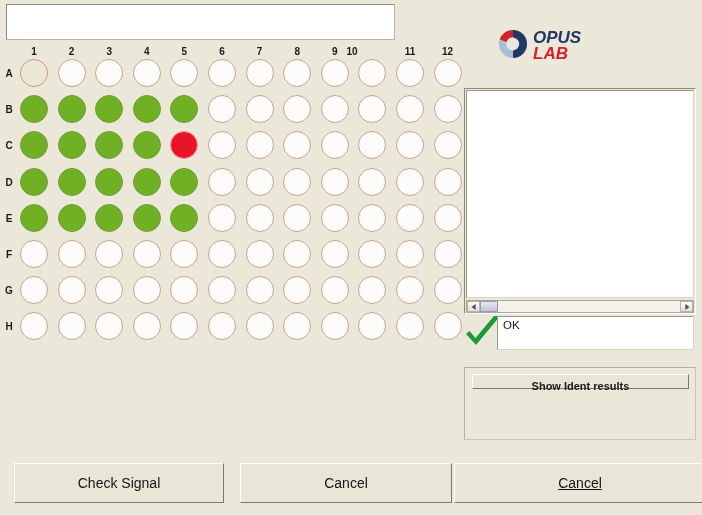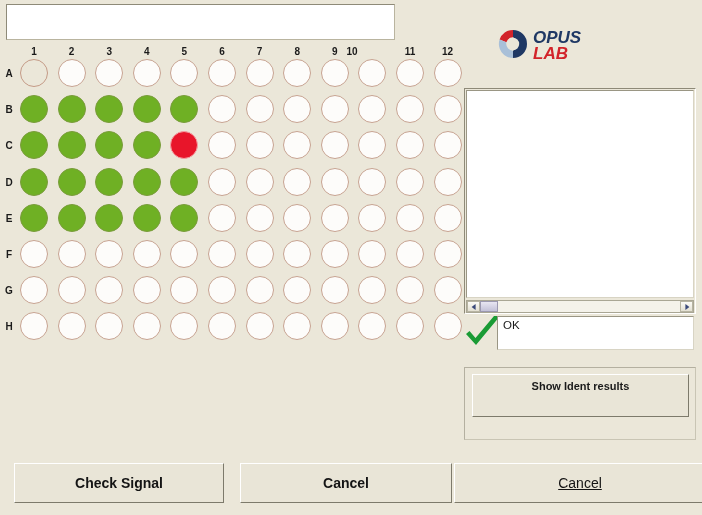--- a/index.html
+++ b/index.html
@@ -171,21 +171,21 @@
     width: 232px; height: 73px;
     border: 1px solid #c9c5b4;
     border-top-color: #b4b0a0;
     border-left-color: #b4b0a0;
     box-sizing: border-box;
     background: #ebe7d9;
   }
   #show-ident-btn {
     position: absolute;
     left: 472px; top: 374px;
-    width: 217px; height: 43px;
+    width: 217px; height: 15px;
     background: #e9e5d7;
     border: 1px solid #ffffff;
     border-right-color: #7d7a6b;
     border-bottom-color: #7d7a6b;
     box-sizing: border-box;
     font-family: "Liberation Sans", sans-serif;
     font-size: 11px;
     font-weight: bold;
     color: #1a1a1a;
     text-align: center;
@@ -198,21 +198,21 @@
     position: absolute;
     top: 463px;
     height: 40px;
     background: #e9e5d7;
     border: 1px solid #ffffff;
     border-right-color: #7d7a6b;
     border-bottom-color: #7d7a6b;
     box-sizing: border-box;
     font-family: "Liberation Sans", sans-serif;
     font-size: 14px;
-    font-weight: bold;
+    font-weight: normal;
     color: #141414;
     text-align: center;
     line-height: 38px;
     cursor: default;
   }
   #btn-check-signal { left: 14px;  width: 210px; }
   #btn-measure      { left: 240px; width: 212px; }
   #btn-cancel       { left: 454px; width: 252px; font-weight: normal; text-decoration: underline; }
 </style>
 </head>

